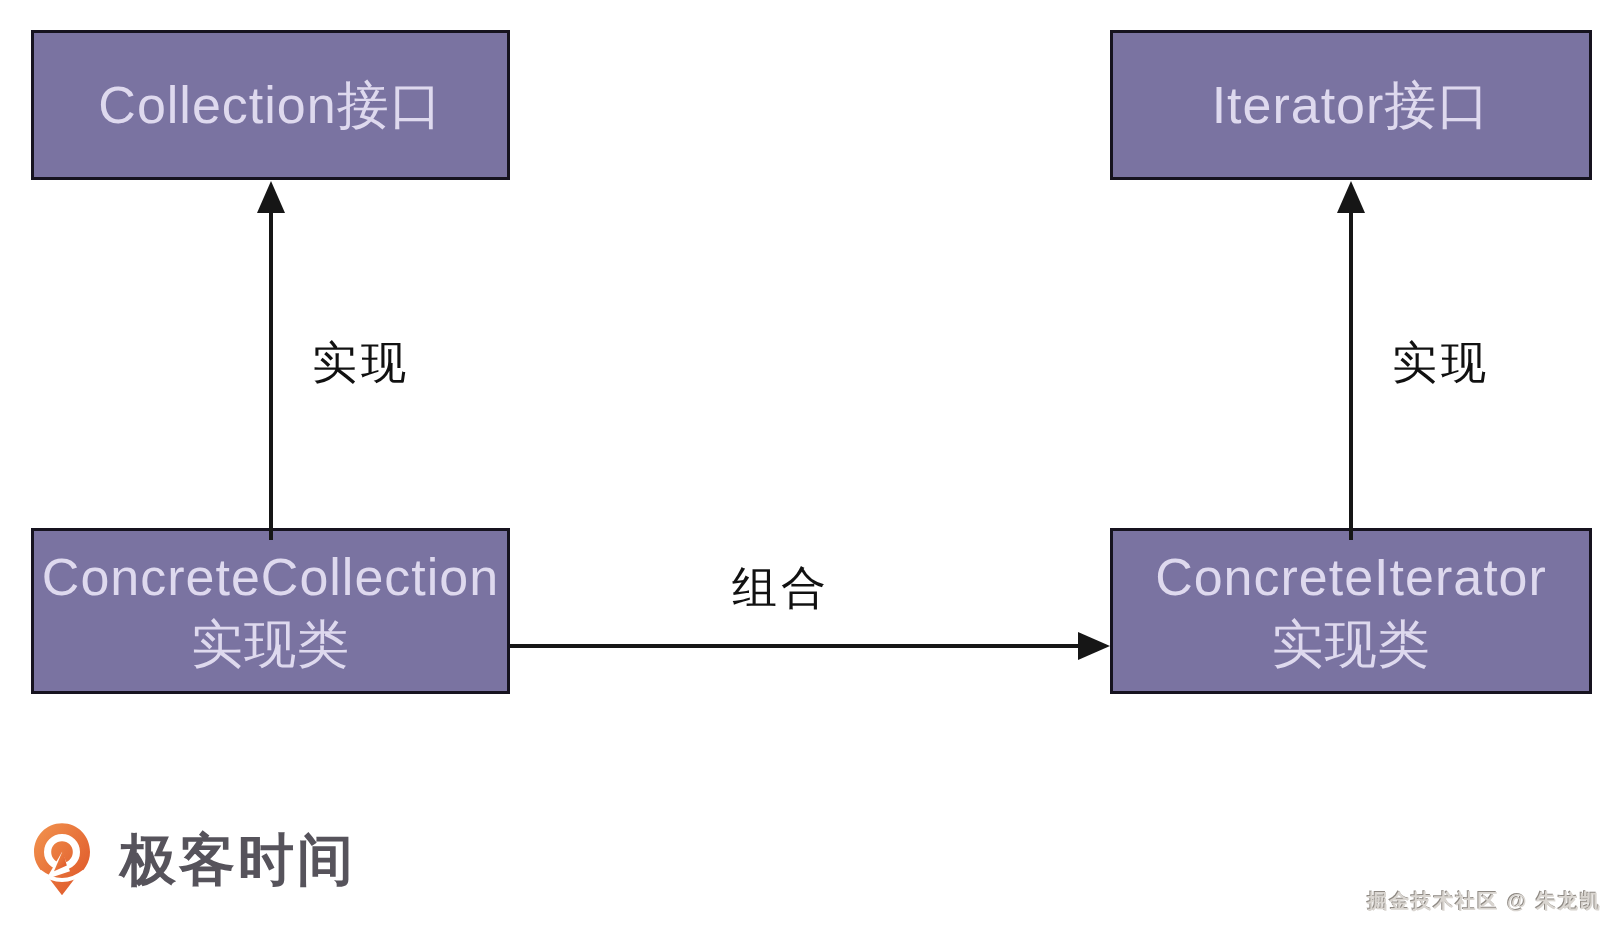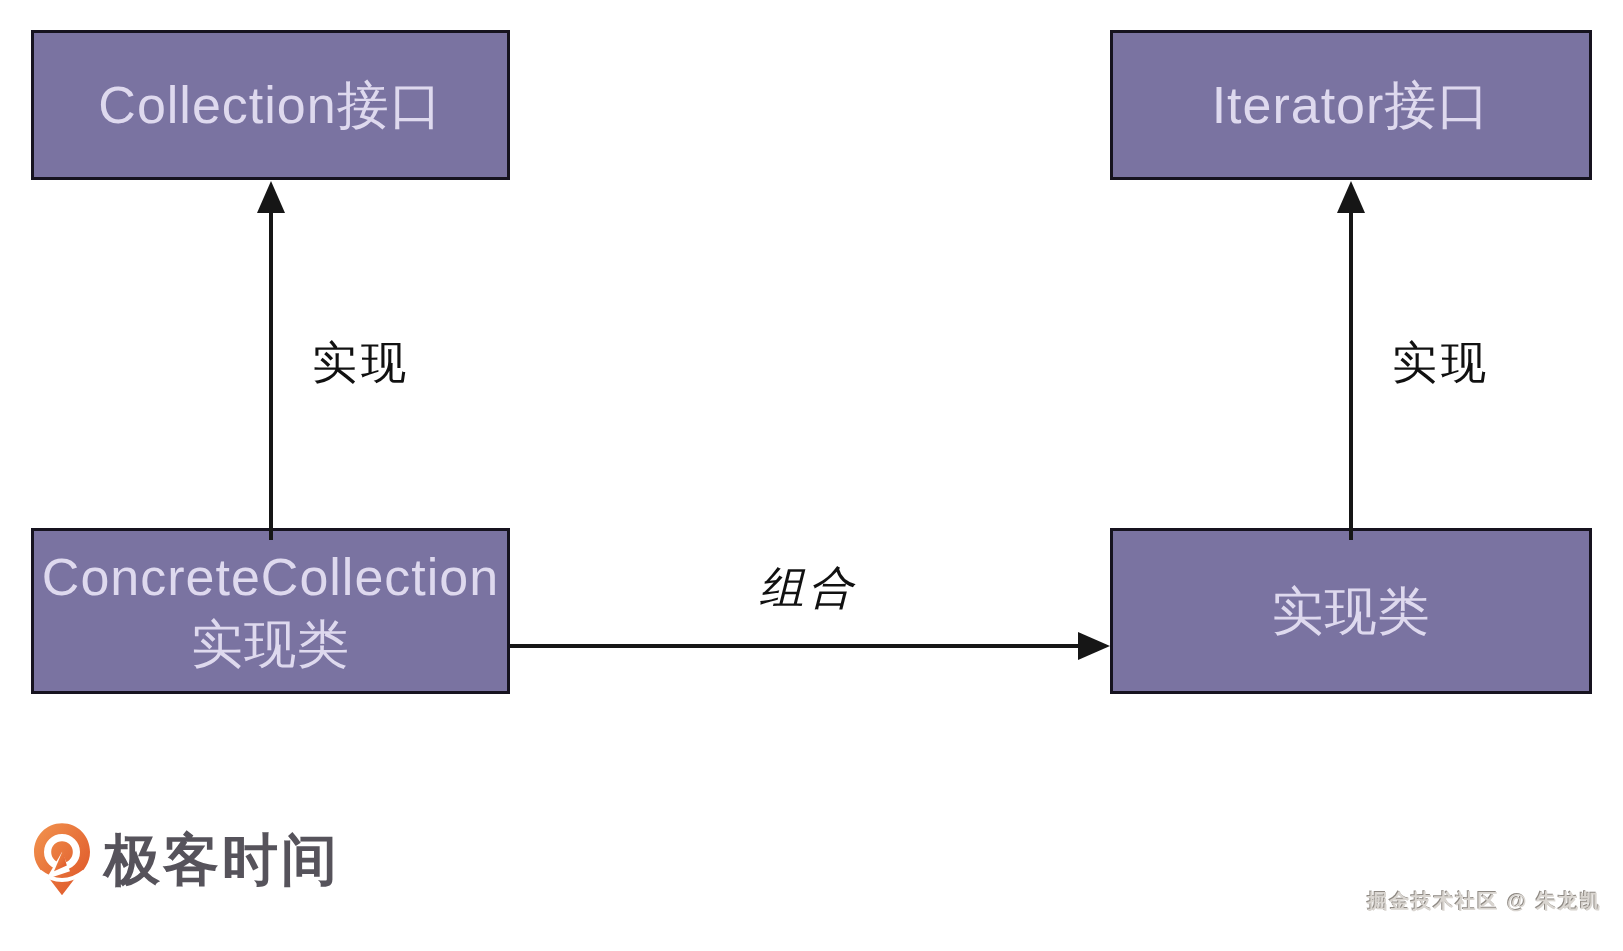--- a/index.html
+++ b/index.html
@@ -34,21 +34,21 @@
     border-top:14px solid transparent;border-bottom:14px solid transparent;
     border-left:32px solid #161616;
   }
   .edge-label{
     position:absolute;transform:translate(-50%,-50%);
     color:#111111;font-size:45px;line-height:1;letter-spacing:4px;white-space:nowrap;
   }
 
   .brand{
     position:absolute;left:30px;top:820px;
-    display:flex;align-items:center;gap:10px;
+    display:flex;align-items:center;gap:26px;
   }
   .brand-text{
     color:#56535b;font-size:56px;font-weight:bold;letter-spacing:3px;line-height:1;
   }
   .watermark{
     position:absolute;right:21px;top:888px;
     font-size:20px;font-weight:bold;letter-spacing:2px;white-space:nowrap;
     color:#d9d5d0;
     text-shadow:-1px -1px 0 #8f8a84, 1px 1px 1px #ffffff;
   }
@@ -65,34 +65,35 @@
   <div class="node node-top node-right">
     <span>Iterator接口</span>
   </div>
 
   <div class="node node-bottom node-left">
     <span>ConcreteCollection</span>
     <span>实现类</span>
   </div>
 
   <div class="node node-bottom node-right">
+    <span>ConcreteIterator</span>
     <span>实现类</span>
   </div>
 
   <div class="vline" style="left:269px;top:210px;height:330px;"></div>
   <div class="arrowhead-up" style="left:257px;top:181px;"></div>
   <div class="edge-label" style="left:361px;top:362px;">实现</div>
 
   <div class="vline" style="left:1349px;top:210px;height:330px;"></div>
   <div class="arrowhead-up" style="left:1337px;top:181px;"></div>
   <div class="edge-label" style="left:1441px;top:362px;">实现</div>
 
   <div class="hline" style="left:510px;top:644px;width:572px;"></div>
   <div class="arrowhead-right" style="left:1078px;top:632px;"></div>
-  <div class="edge-label" style="left:808px;top:587px;font-style:italic;">组合</div>
+  <div class="edge-label" style="left:781px;top:587px;">组合</div>
 
   <div class="brand">
     <svg width="64" height="80" viewBox="0 0 80 96" aria-hidden="true">
       <defs>
         <linearGradient id="gtGrad" x1="0" y1="0" x2="1" y2="1">
           <stop offset="0" stop-color="#f2944f"></stop>
           <stop offset="1" stop-color="#dd5226"></stop>
         </linearGradient>
       </defs>
       <path d="M40 2 C60 2 75 18 75 38 C75 52 67 62 57 70 L40 92 L23 70 C13 62 5 52 5 38 C5 18 20 2 40 2 Z" fill="url(#gtGrad)"></path>

